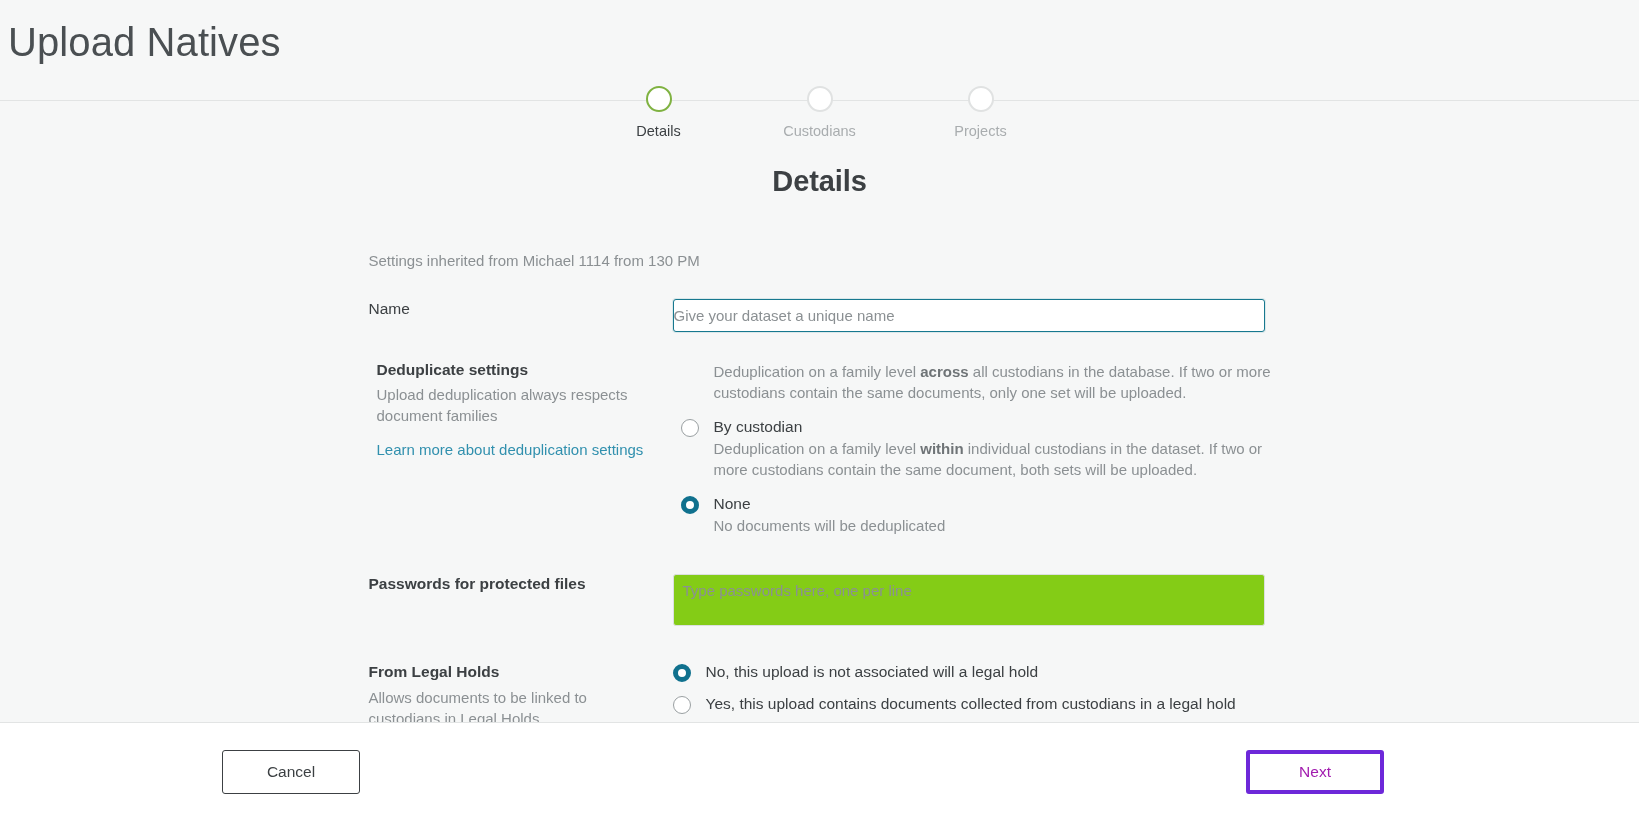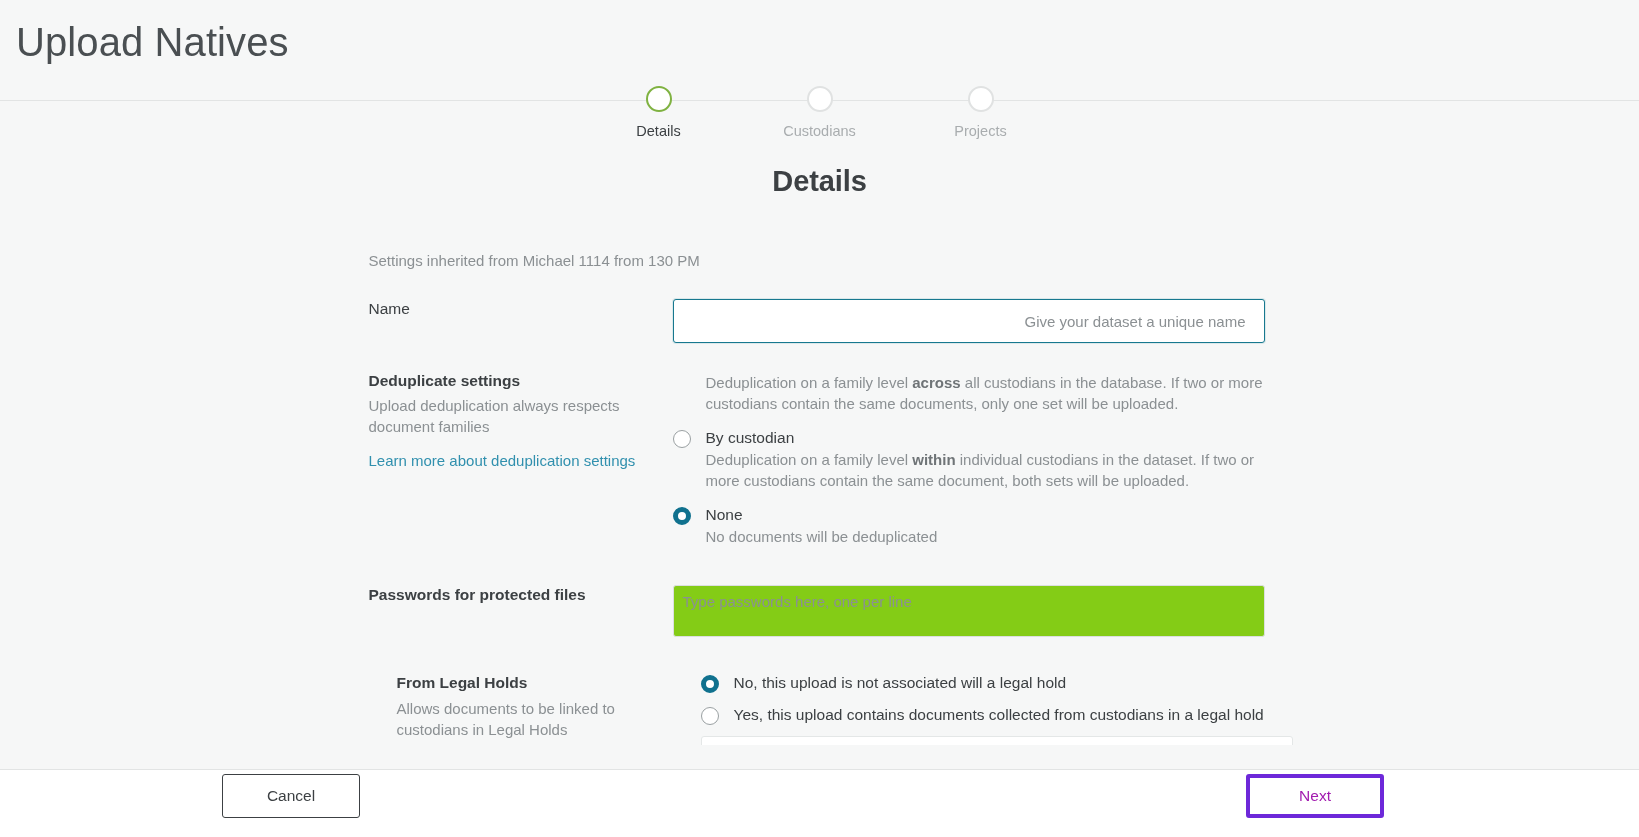--- a/index.html
+++ b/index.html
@@ -13,21 +13,21 @@
     background: #f6f7f7;
     font-family: "Liberation Sans", sans-serif;
     color: #3c4043;
     position: relative;
   }
 
   
   .page-header {
     height: 100px;
     box-sizing: border-box;
-    padding: 0 0 0 16px;
+    padding: 0 0 0 8px;
     display: flex;
     align-items: flex-start;
   }
   .page-title {
     font-size: 40px;
     font-weight: 300;
     color: #4a4f52;
     letter-spacing: 0.1px;
     line-height: 1;
     margin-top: 22px;
@@ -160,53 +160,52 @@
     margin-top: 13px;
     cursor: pointer;
     text-decoration: none;
   }
 
   
   .row-name { margin-top: 30px; }
   .text-input {
     display: block;
     width: 592px;
-    height: 44px;
-    box-sizing: border-box;
-    padding: 4px 18px;
+    height: 33px;
+    box-sizing: border-box;
+    padding: 4px 0;
     font-family: "Liberation Sans", sans-serif;
     font-size: 15px;
     color: #3c4043;
     background: #ffffff;
     border: 1px solid #17788f;
     border-radius: 3px;
     outline: none;
     box-shadow: 0 0 0 1px rgba(23,120,143,0.12);
-    text-align: right;
   }
   .text-input::placeholder { color: #8b9093; }
   .textarea-input {
     display: block;
     width: 592px;
     height: 52px;
     box-sizing: border-box;
     padding: 7px 9px;
     font-family: "Liberation Sans", sans-serif;
     font-size: 15px;
     color: #3c4043;
     background: #84cc16;
     border: 1px solid #dcdfdf;
     border-radius: 3px;
     outline: none;
     resize: none;
   }
   .textarea-input::placeholder { color: #8b9093; }
 
   
-  .row-dedup { margin-top: 28px; }
+  .row-dedup { margin-top: 28px; margin-left: 8px; }
   .radio-group { display: block; }
   .radio-item { display: block; margin-bottom: 2px; }
   .radio-line {
     display: flex;
     align-items: flex-start;
     cursor: pointer;
   }
   .radio-mark {
     flex: 0 0 auto;
     width: 18px;
@@ -233,39 +232,39 @@
     color: #8b9093;
     line-height: 1.43;
     margin-left: 33px;
     margin-top: 1px;
     max-width: 560px;
   }
   .radio-desc b { color: #6f7477; font-weight: 700; }
   .radio-gap { height: 11px; }
 
   .row-passwords { margin-top: 36px; }
-  .row-legal { margin-top: 36px; margin-left: 28px; }
+  .row-legal { margin-top: 36px; }
   .legal-radio-item { margin-bottom: 11px; }
   .clipped-input {
     width: 592px;
     height: 28px;
     box-sizing: border-box;
     background: #ffffff;
     border: 1px solid #e4e7e7;
     border-radius: 3px;
     margin-top: 7px;
   }
 
   
   .footer {
     position: absolute;
     left: 0;
     right: 0;
     bottom: 0;
-    height: 68px;
+    height: 115px;
     background: #ffffff;
     border-top: 1px solid #e2e4e4;
     display: flex;
     align-items: center;
     justify-content: space-between;
     padding: 0 255px 16px 222px;
     box-sizing: border-box;
   }
   .btn {
     font-family: "Liberation Sans", sans-serif;

